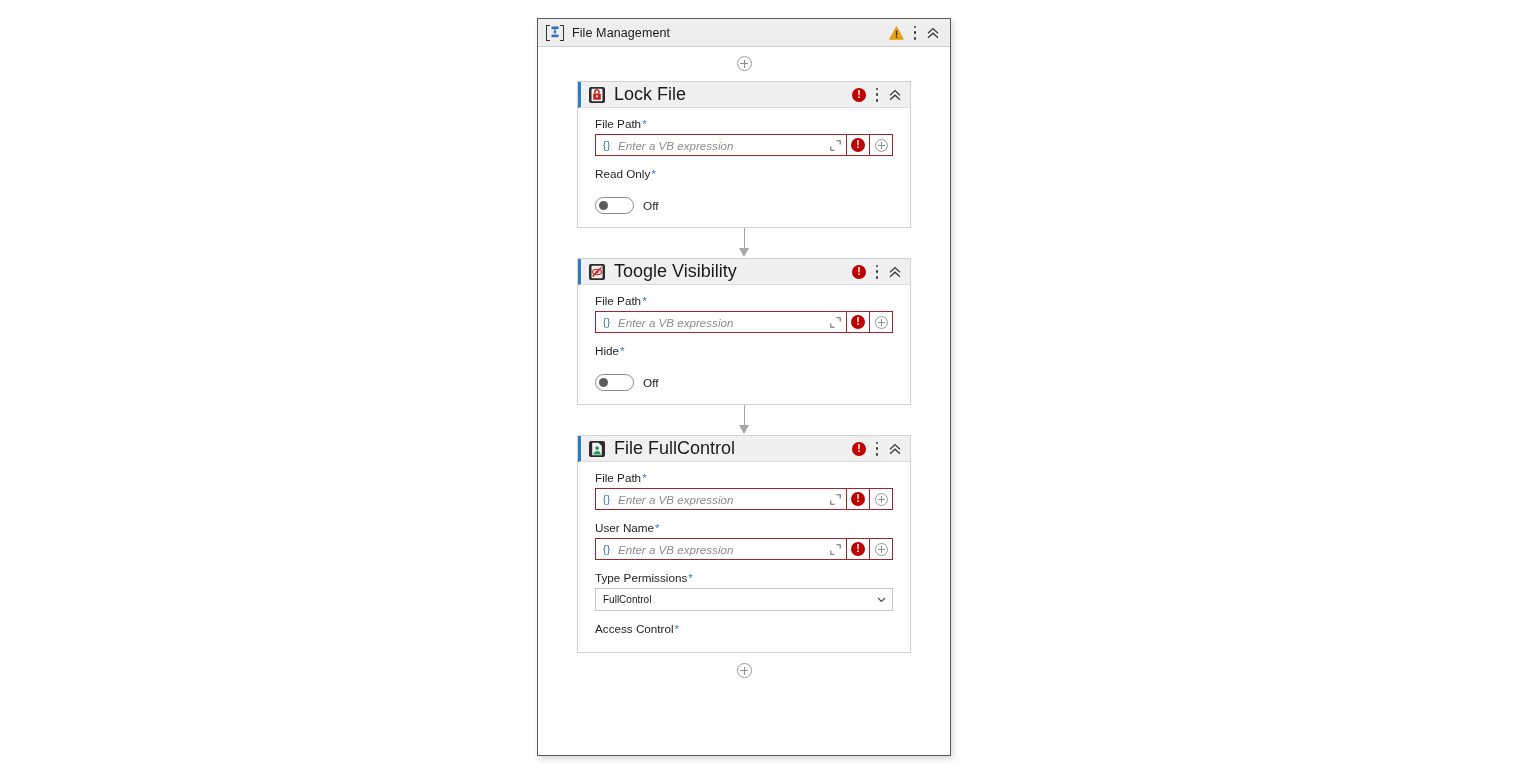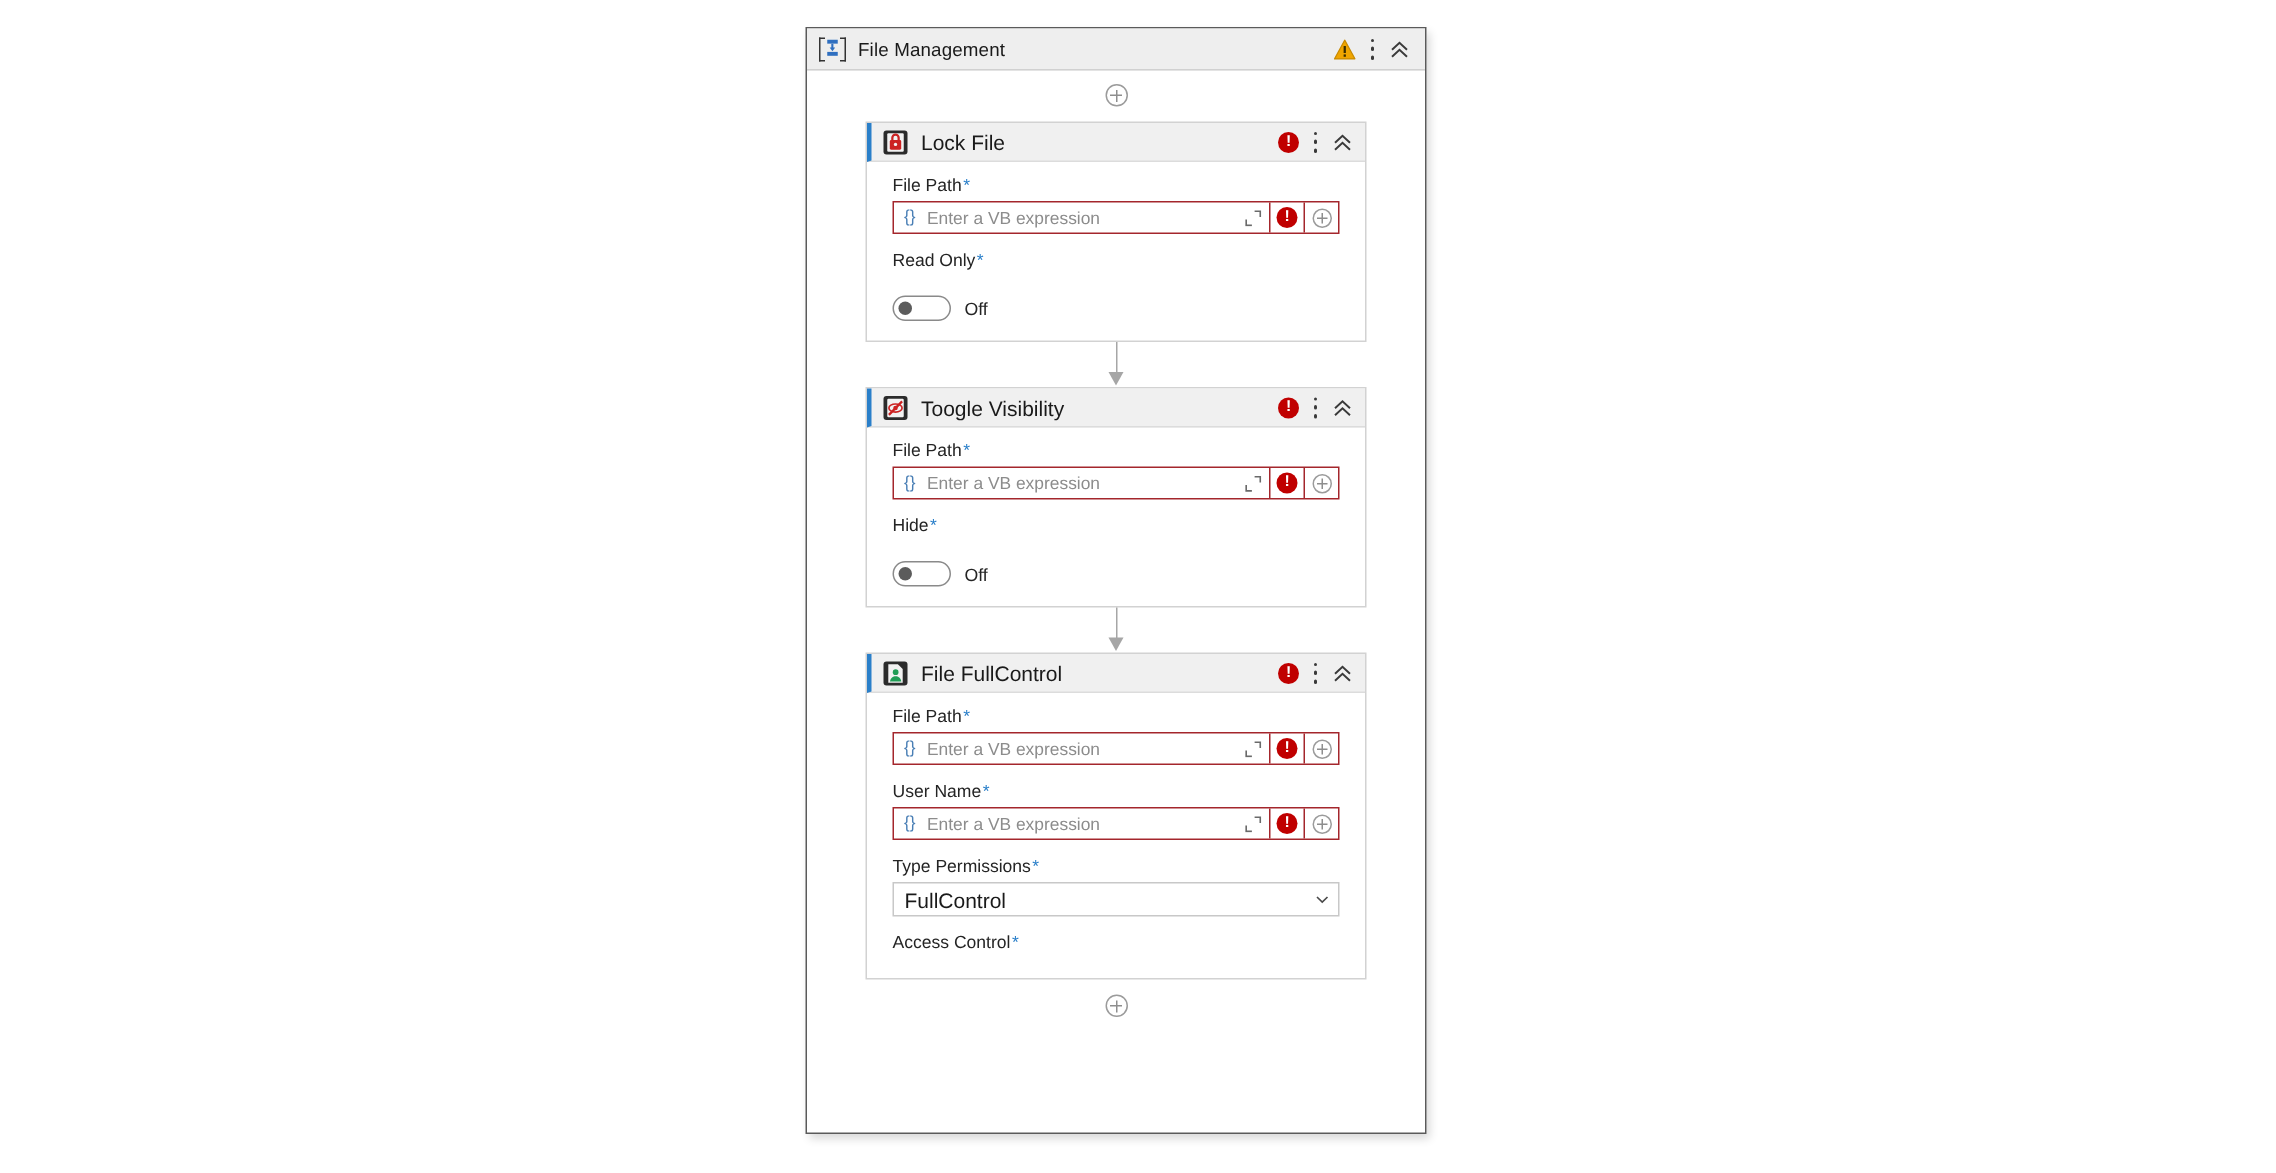--- a/index.html
+++ b/index.html
@@ -156,21 +156,21 @@
     height: 26px;
     background: #f0f0f0;
     border-bottom: 1px solid #dcdcdc;
     border-left: 3px solid #2a7fc9;
     display: flex;
     align-items: center;
     padding: 0 5px 0 8px;
     gap: 9px;
   }
   .card-title {
-    font-size: 14px;
+    font-size: 18px;
     color: #1a1a1a;
     flex: 1;
   }
   .card-header-icons {
     display: flex;
     align-items: center;
     gap: 9px;
     padding-right: 3px;
   }
 
@@ -227,20 +227,21 @@
     font-size: 11.5px;
     color: #4a7fb5;
     font-family: "Liberation Sans", sans-serif;
     flex: none;
   }
   .expr-input {
     flex: 1;
     display: flex;
     align-items: center;
     font-size: 11.6px;
+    font-style: italic;
     color: #8c8c8c;
     padding-left: 1px;
     cursor: text;
     overflow: hidden;
     white-space: nowrap;
   }
   .expr-expand {
     width: 22px;
     display: flex;
     align-items: center;
@@ -306,21 +307,21 @@
     height: 23px;
     border: 1px solid #c8c8c8;
     background: #ffffff;
     display: flex;
     align-items: center;
     padding: 0 6px 0 7px;
     cursor: pointer;
   }
   .select-value {
     flex: 1;
-    font-size: 14px;
+    font-size: 10px;
     color: #1a1a1a;
     white-space: nowrap;
     overflow: hidden;
   }
   .select-caret { width: 9px; height: 9px; flex: none; }
 
   .bottom-plus-wrap {
     margin-top: 10px;
     margin-bottom: 8px;
     display: flex;

